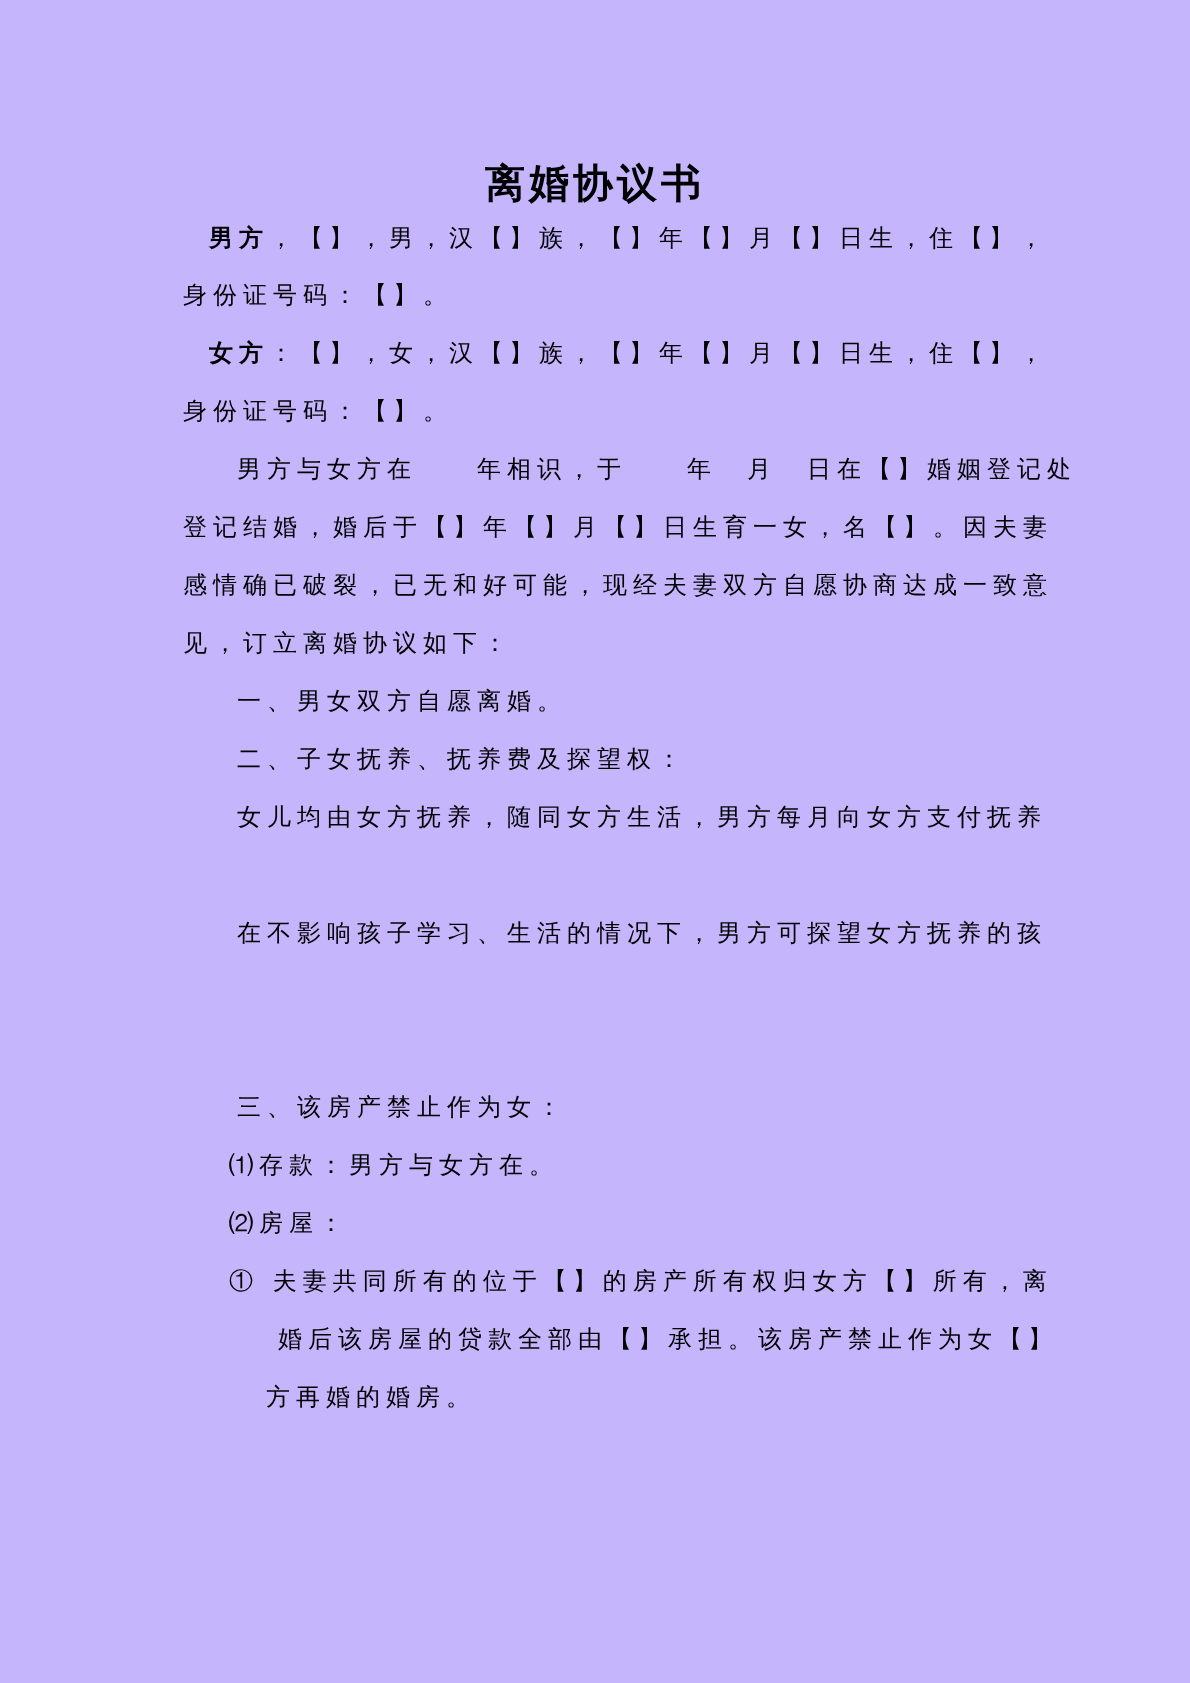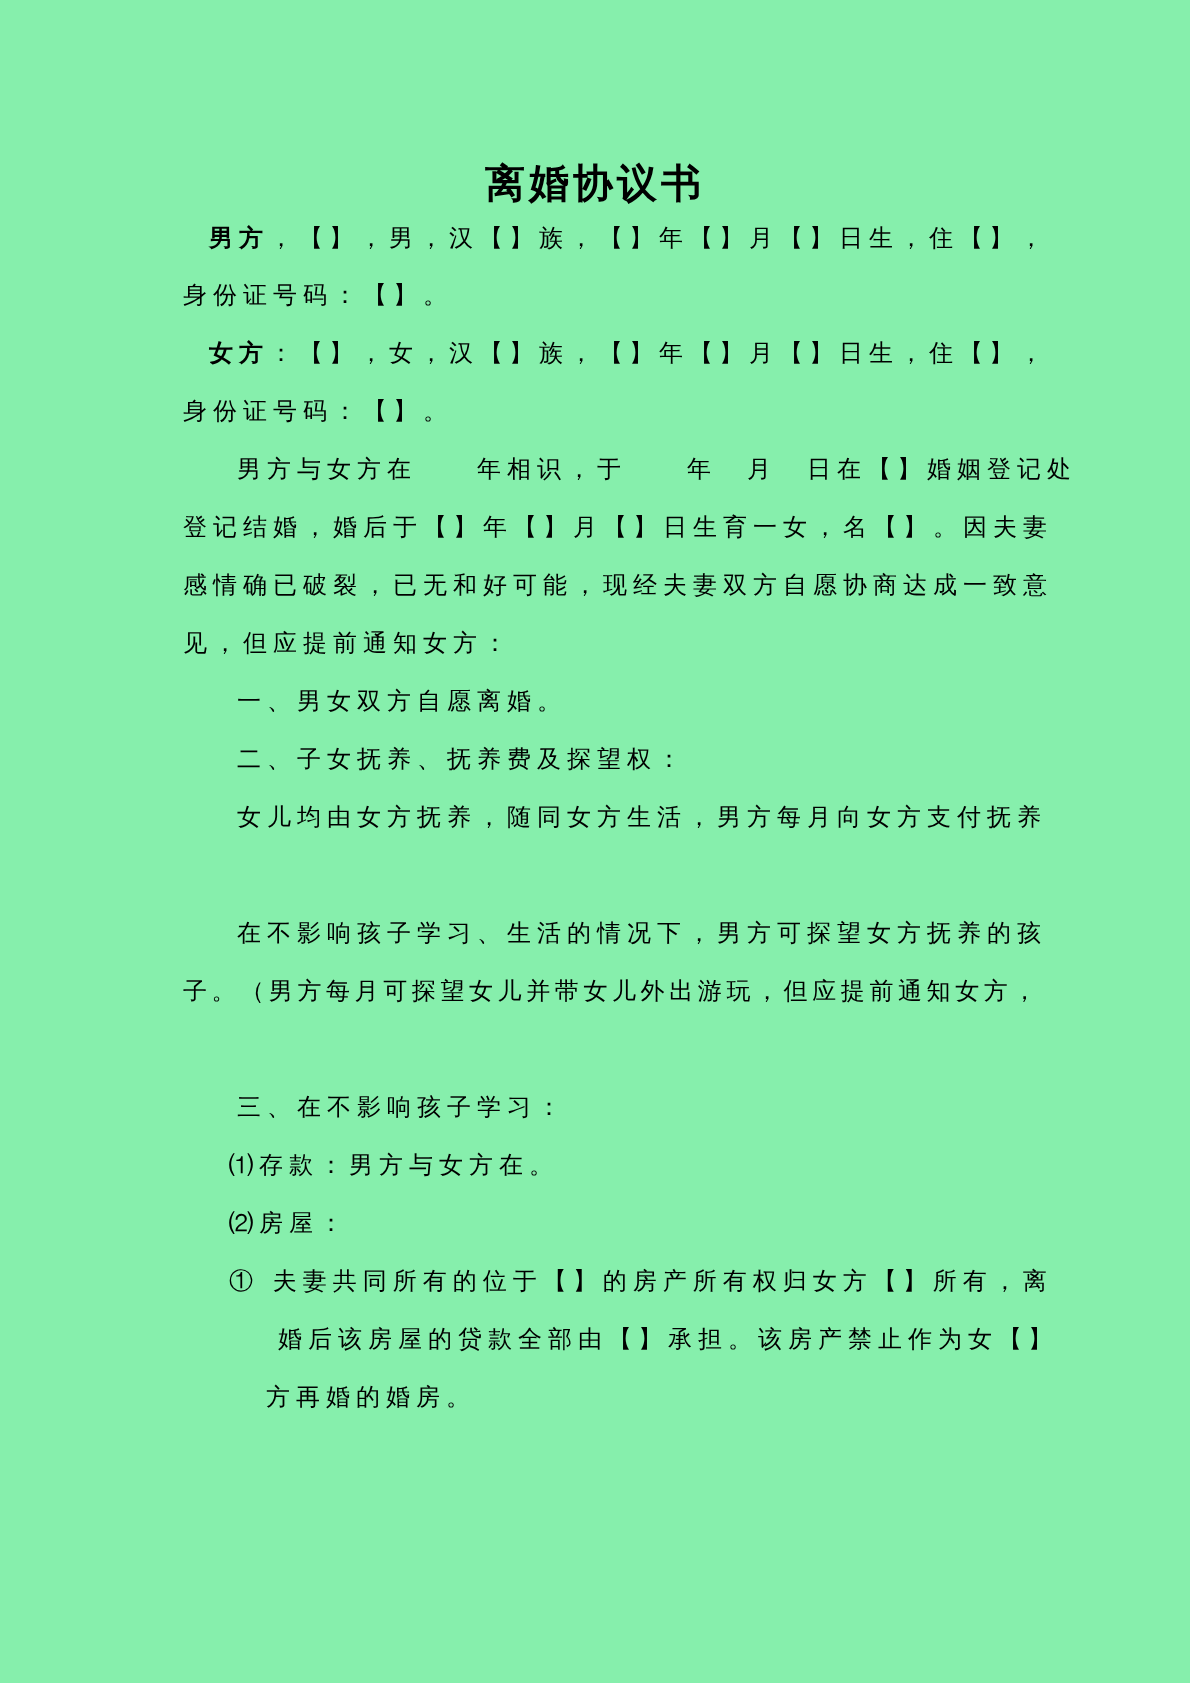--- a/index.html
+++ b/index.html
@@ -1,18 +1,18 @@
 <!DOCTYPE html>
 <html><head>
 <meta charset="utf-8">
 <style>
   html, body { margin: 0; padding: 0; background: #ffffff; }
   body { width: 1190px; height: 1683px; position: relative; overflow: hidden;
          font-family: "DejaVu Serif", "Liberation Serif", serif; color: #000; }
-  .page { position: absolute; left: 0; top: 0; width: 1190px; height: 1683px; background: #86efac; }
+  .page { position: absolute; left: 0; top: 0; width: 1190px; height: 1683px; background: #c4b5fd; }
   .title { position: absolute; left: 0; width: 1190px; top: 158px; text-align: center;
            font-size: 40px; font-weight: bold; letter-spacing: 4px; line-height: 50px; }
   .line { position: absolute; left: 183px; font-size: 24px; line-height: 32px; white-space: nowrap;
           letter-spacing: 6px; }
   .ind1 { left: 209px; }
   .ind2 { left: 237px; }
   .ind3 { left: 229px; }
   .ind4 { left: 266px; }
   .b { font-weight: bold; }
 </style>
@@ -28,30 +28,29 @@
   <div class="line" style="top:279px;">身份证号码：【】。</div>
 
   <div class="line ind1" style="top:337px;">
     <span class="b">女方</span><span>：【】，女，汉【】族，【】年【】月【】日生，住【】，</span>
   </div>
   <div class="line" style="top:395px;">身份证号码：【】。</div>
 
   <div class="line ind2" style="top:453px;">男方与女方在　　年相识，于　　年　月　日在【】婚姻登记处</div>
   <div class="line" style="top:511px;">登记结婚，婚后于【】年【】月【】日生育一女，名【】。因夫妻</div>
   <div class="line" style="top:569px;">感情确已破裂，已无和好可能，现经夫妻双方自愿协商达成一致意</div>
-  <div class="line" style="top:627px;">见，但应提前通知女方：</div>
+  <div class="line" style="top:627px;">见，订立离婚协议如下：</div>
 
   <div class="line ind2" style="top:685px;">一、男女双方自愿离婚。</div>
   <div class="line ind2" style="top:743px;">二、子女抚养、抚养费及探望权：</div>
 
   <div class="line ind2" style="top:801px;">女儿均由女方抚养，随同女方生活，男方每月向女方支付抚养</div>
 
   <div class="line ind2" style="top:917px;">在不影响孩子学习、生活的情况下，男方可探望女方抚养的孩</div>
-  <div class="line" style="top:975px; letter-spacing:4.6px;">子。（男方每月可探望女儿并带女儿外出游玩，但应提前通知女方，</div>
 
-  <div class="line ind2" style="top:1091px;">三、在不影响孩子学习：</div>
+  <div class="line ind2" style="top:1091px;">三、该房产禁止作为女：</div>
   <div class="line ind3" style="top:1149px;">⑴存款：男方与女方在。</div>
   <div class="line ind3" style="top:1207px;">⑵房屋：</div>
 
   <div class="line ind3" style="top:1265px;">① 夫妻共同所有的位于【】的房产所有权归女方【】所有，离</div>
   <div class="line ind4" style="top:1323px;margin-left:12px;">婚后该房屋的贷款全部由【】承担。该房产禁止作为女【】</div>
   <div class="line ind4" style="top:1381px;">方再婚的婚房。</div>
 </div>
 
 </body></html>

